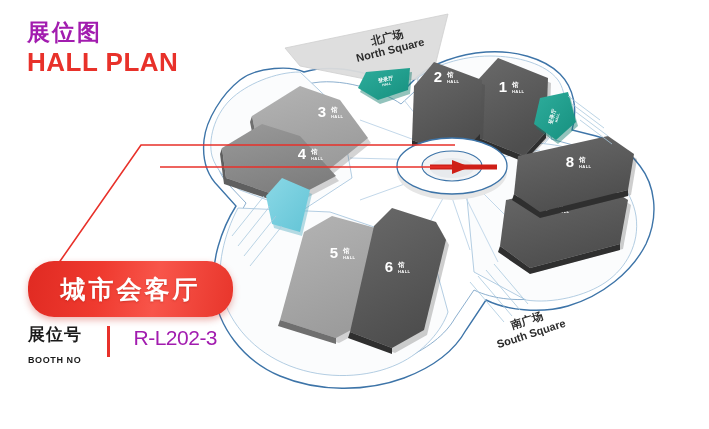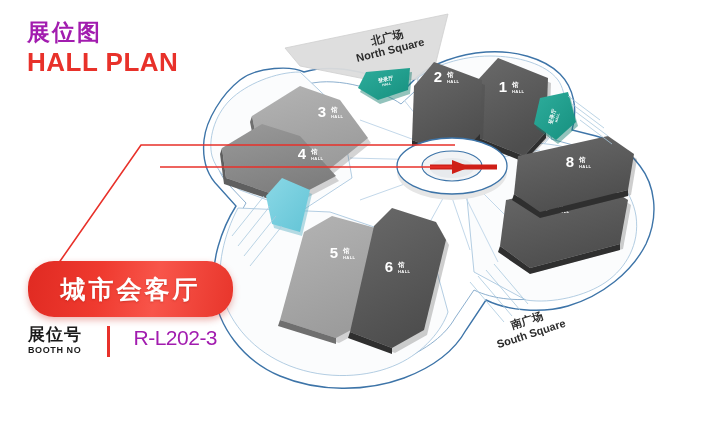--- a/index.html
+++ b/index.html
@@ -32,21 +32,21 @@
   .callout-text{
     color:#ffffff;font-size:25px;font-weight:700;letter-spacing:3px;
     text-shadow:0 1px 2px rgba(150,20,10,.35);
     font-family:"Liberation Sans","DejaVu Sans",sans-serif;
   }
 
   
   .booth-row{position:absolute;left:28px;top:326px;display:flex;align-items:flex-start;gap:14px;}
   .booth-lbl{display:flex;flex-direction:column;line-height:1;}
   .booth-lbl-cn{font-size:17px;font-weight:700;color:#1a1a1a;letter-spacing:1px;}
-  .booth-lbl-en{font-size:9px;font-weight:700;color:#1a1a1a;letter-spacing:0.6px;margin-top:3px;}
+  .booth-lbl-en{font-size:9px;font-weight:700;color:#1a1a1a;letter-spacing:0.6px;margin-top:13px;}
   .booth-div{width:2.5px;height:31px;background:#e8312a;margin:0 10px 0 11px;}
   .booth-no{font-size:21px;font-weight:400;color:#a21caf;letter-spacing:-0.5px;}
 
   
   #map{position:absolute;left:0;top:0;width:709px;height:429px;}
 
   .hall-lbl{fill:#ffffff;font-family:"Liberation Sans","DejaVu Sans",sans-serif;}
   .hall-num{font-size:15px;font-weight:700;}
   .hall-cn{font-size:6.5px;font-weight:700;}
   .hall-en{font-size:4.2px;font-weight:700;letter-spacing:.3px;}

